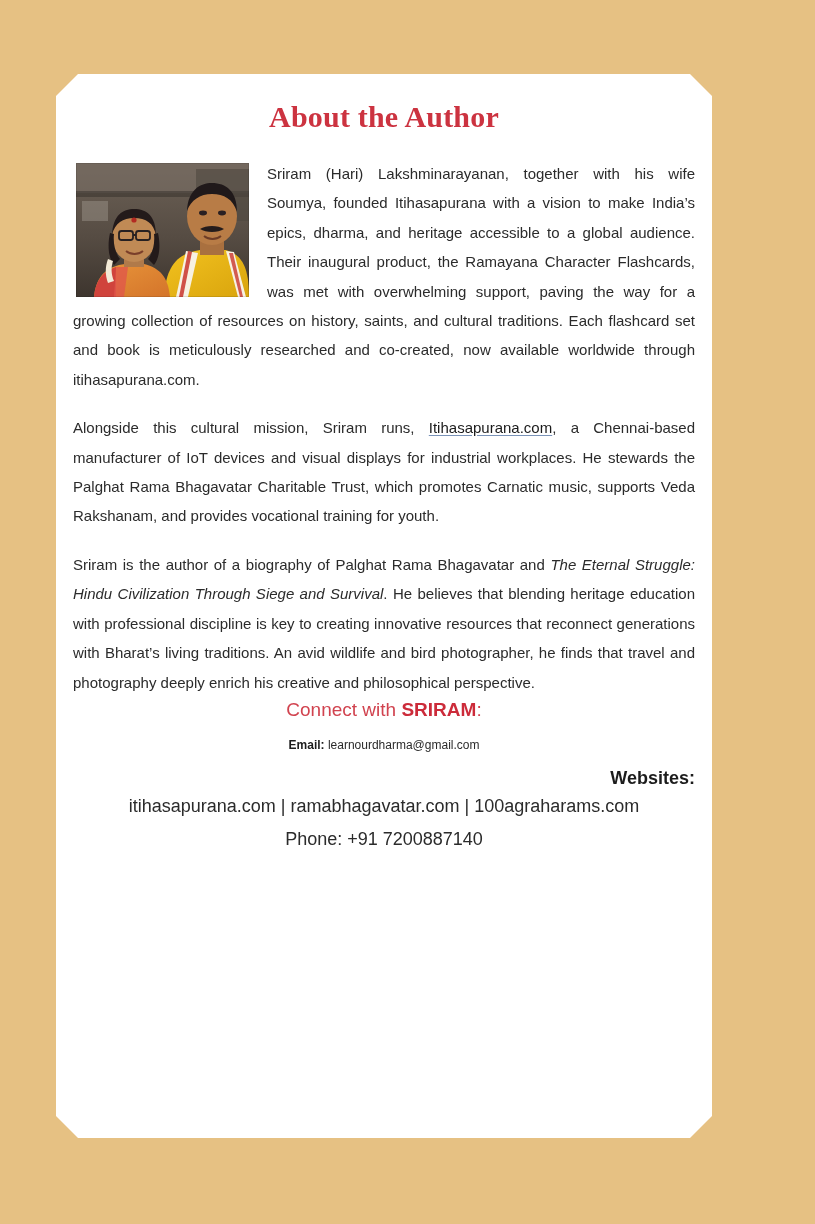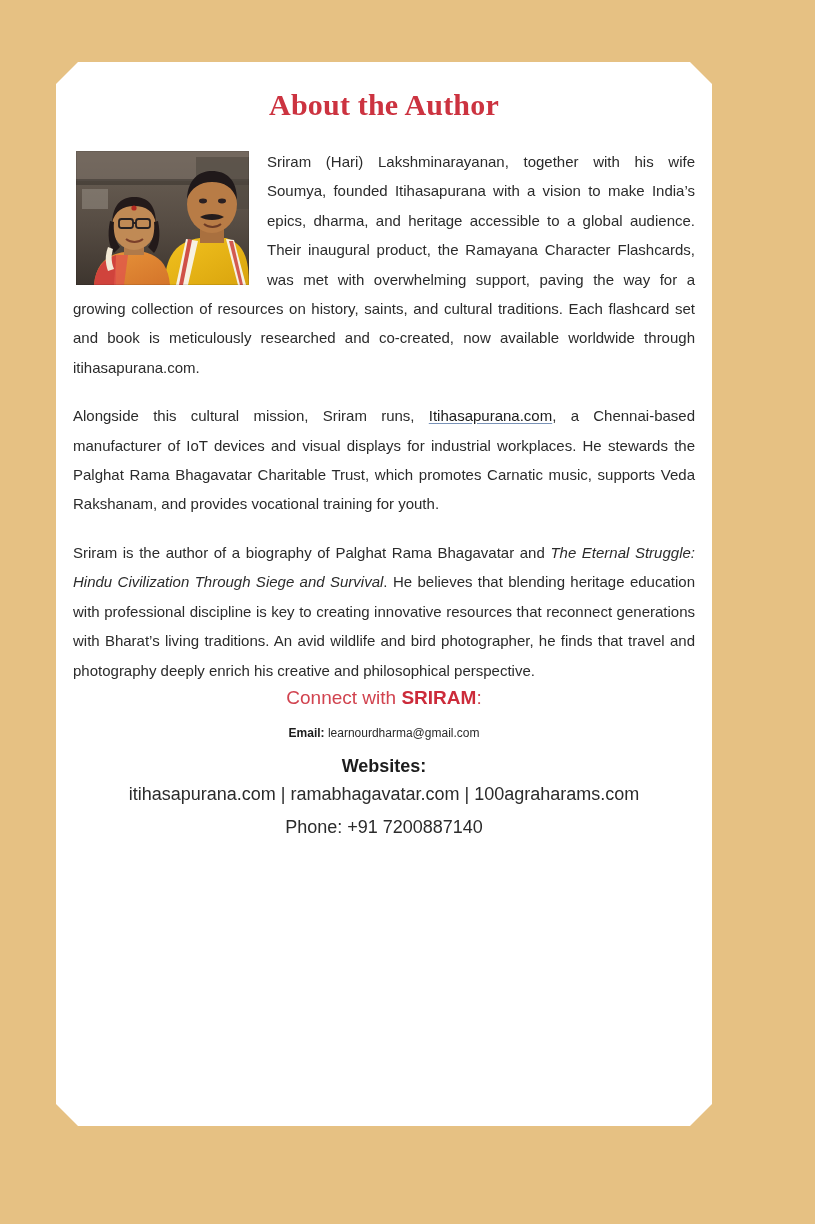--- a/index.html
+++ b/index.html
@@ -18,21 +18,21 @@
     position: relative;
     width: 815px;
     height: 1224px;
     background: #e6c183;
   }
 
   
   .card {
     position: absolute;
     left: 56px;
-    top: 62px;
+    top: 74px;
     width: 656px;
     height: 1064px;
     background: #ffffff;
     -webkit-clip-path: polygon(
         22px 0, calc(100% - 22px) 0,
         100% 22px, 100% calc(100% - 22px),
         calc(100% - 22px) 100%, 22px 100%,
         0 calc(100% - 22px), 0 22px);
     clip-path: polygon(
         22px 0, calc(100% - 22px) 0,
@@ -110,20 +110,21 @@
     font-size: 12px;
     line-height: 27px;
     margin-bottom: 6px;
   }
   .contact-row .lbl { font-weight: bold; color: #1c1c1c; }
   .websites-head {
     font-size: 18px;
     font-weight: bold;
     line-height: 27px;
     color: #1c1c1c;
+    text-align: right;
   }
   .websites-list {
     font-size: 18px;
     line-height: 28px;
     margin-bottom: 6px;
     white-space: nowrap;
   }
   .phone-row { font-size: 18px; line-height: 27px; }
 </style>
 </head>

